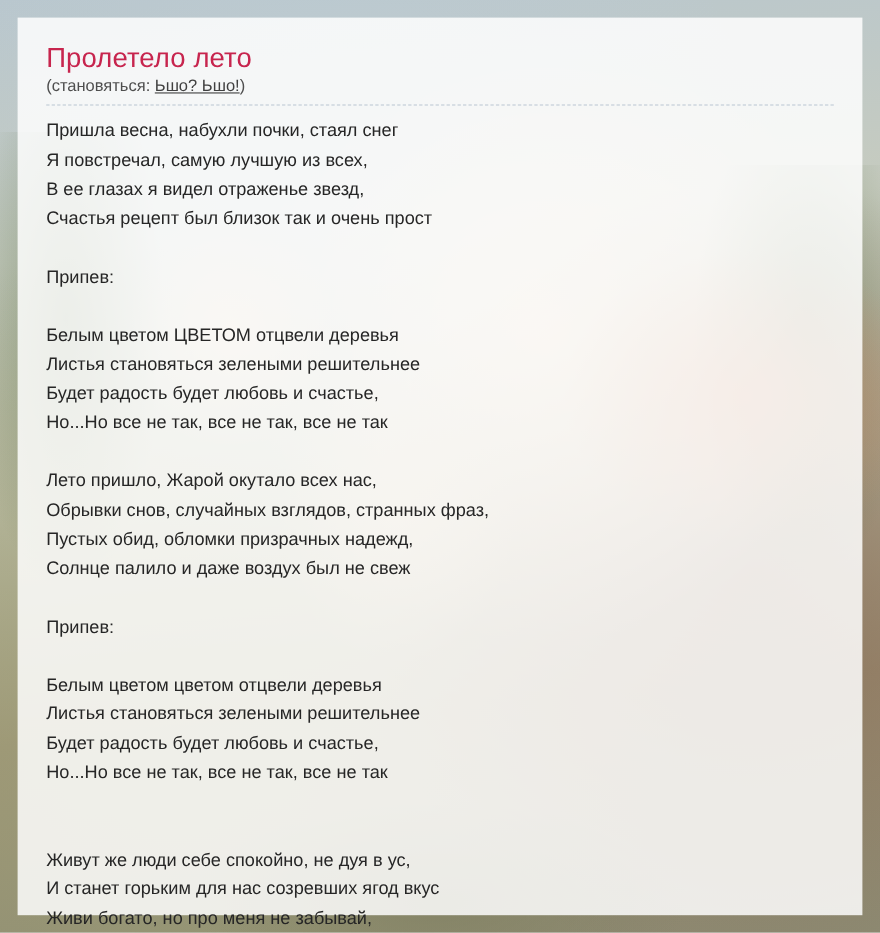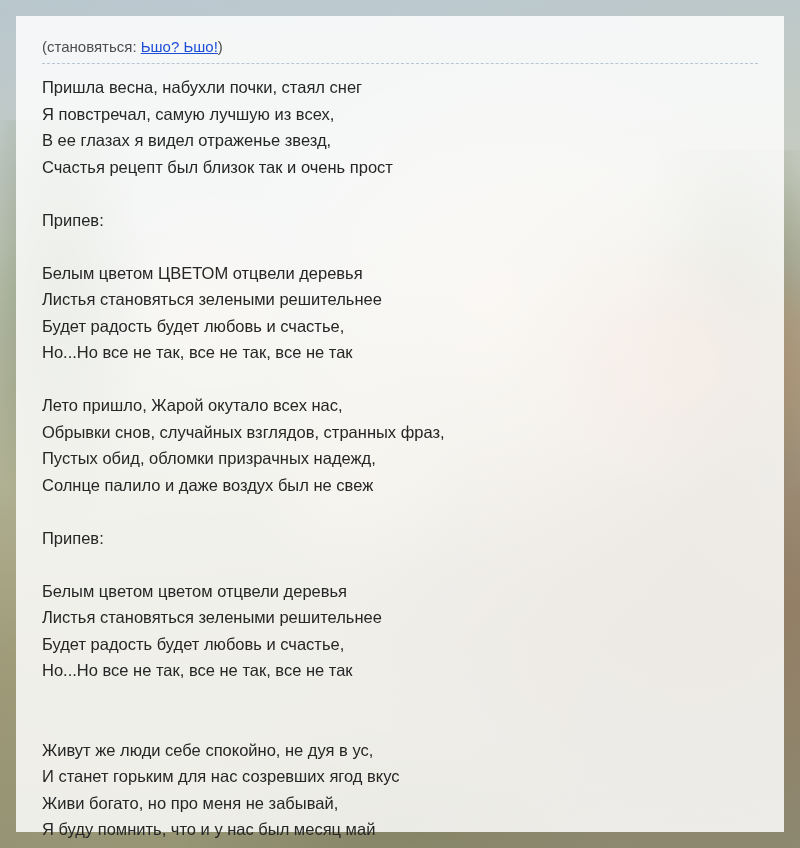--- a/index.html
+++ b/index.html
@@ -74,21 +74,21 @@
     letter-spacing: 0.1px;
   }
   .performer {
     font-size: 15px;
     color: #4e4e4e;
     padding-bottom: 8px;
     border-bottom: 1px dashed #b9c6d2;
     margin-bottom: 10px;
   }
   .performer a {
-    color: #1d4ed8;
+    color: #404040;
     text-decoration: underline;
   }
   .lyrics {
     font-size: 16.5px;
     line-height: 26.5px;
     color: #262626;
     white-space: pre-wrap;
     margin: 0;
     font-family: "Liberation Sans", sans-serif;
   }
@@ -96,20 +96,21 @@
 </head>
 <body>
 
 <div class="page">
   <div class="photo-bg">
     <div class="tree-left"></div>
     <div class="tree-right"></div>
   </div>
 
   <div class="card">
+    <h1 class="title">Пролетело лето</h1>
 
     <div class="performer"><span>(становяться: </span><a href="#">Ьшо? Ьшо!</a><span>)</span></div>
 
     <pre class="lyrics">Пришла весна, набухли почки, стаял снег
 Я повстречал, самую лучшую из всех,
 В ее глазах я видел отраженье звезд,
 Счастья рецепт был близок так и очень прост
 
 Припев:
 

